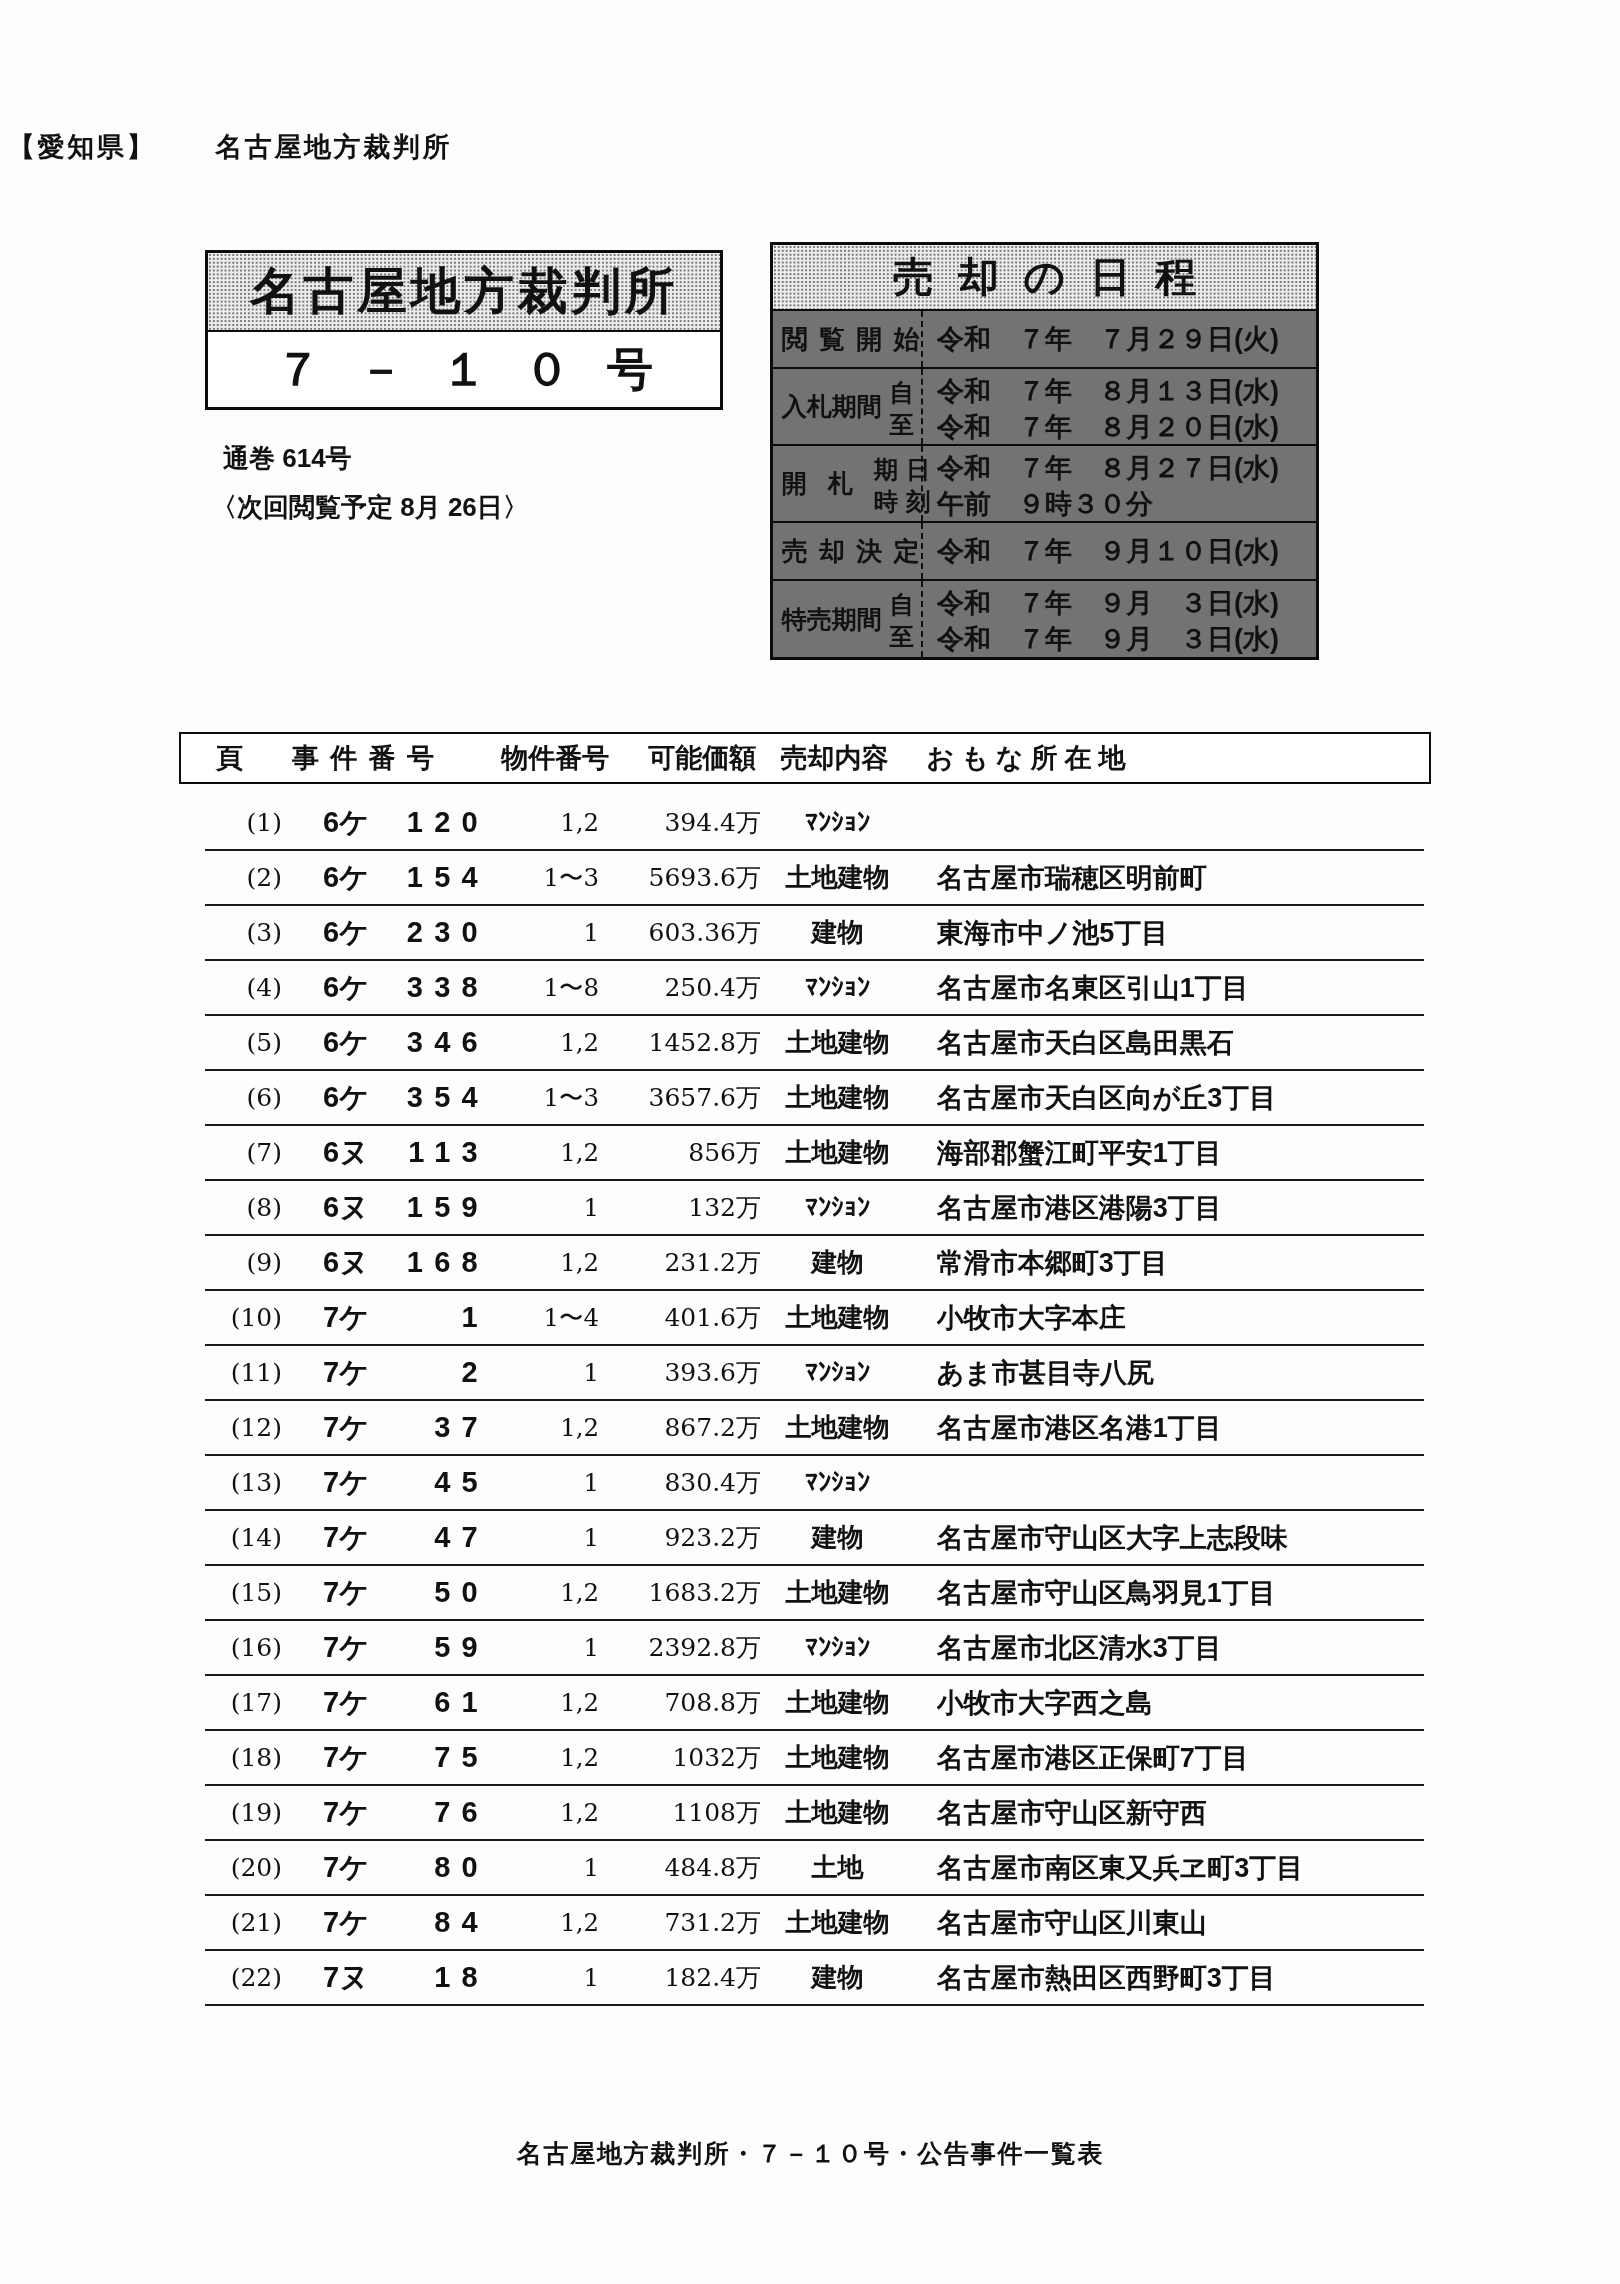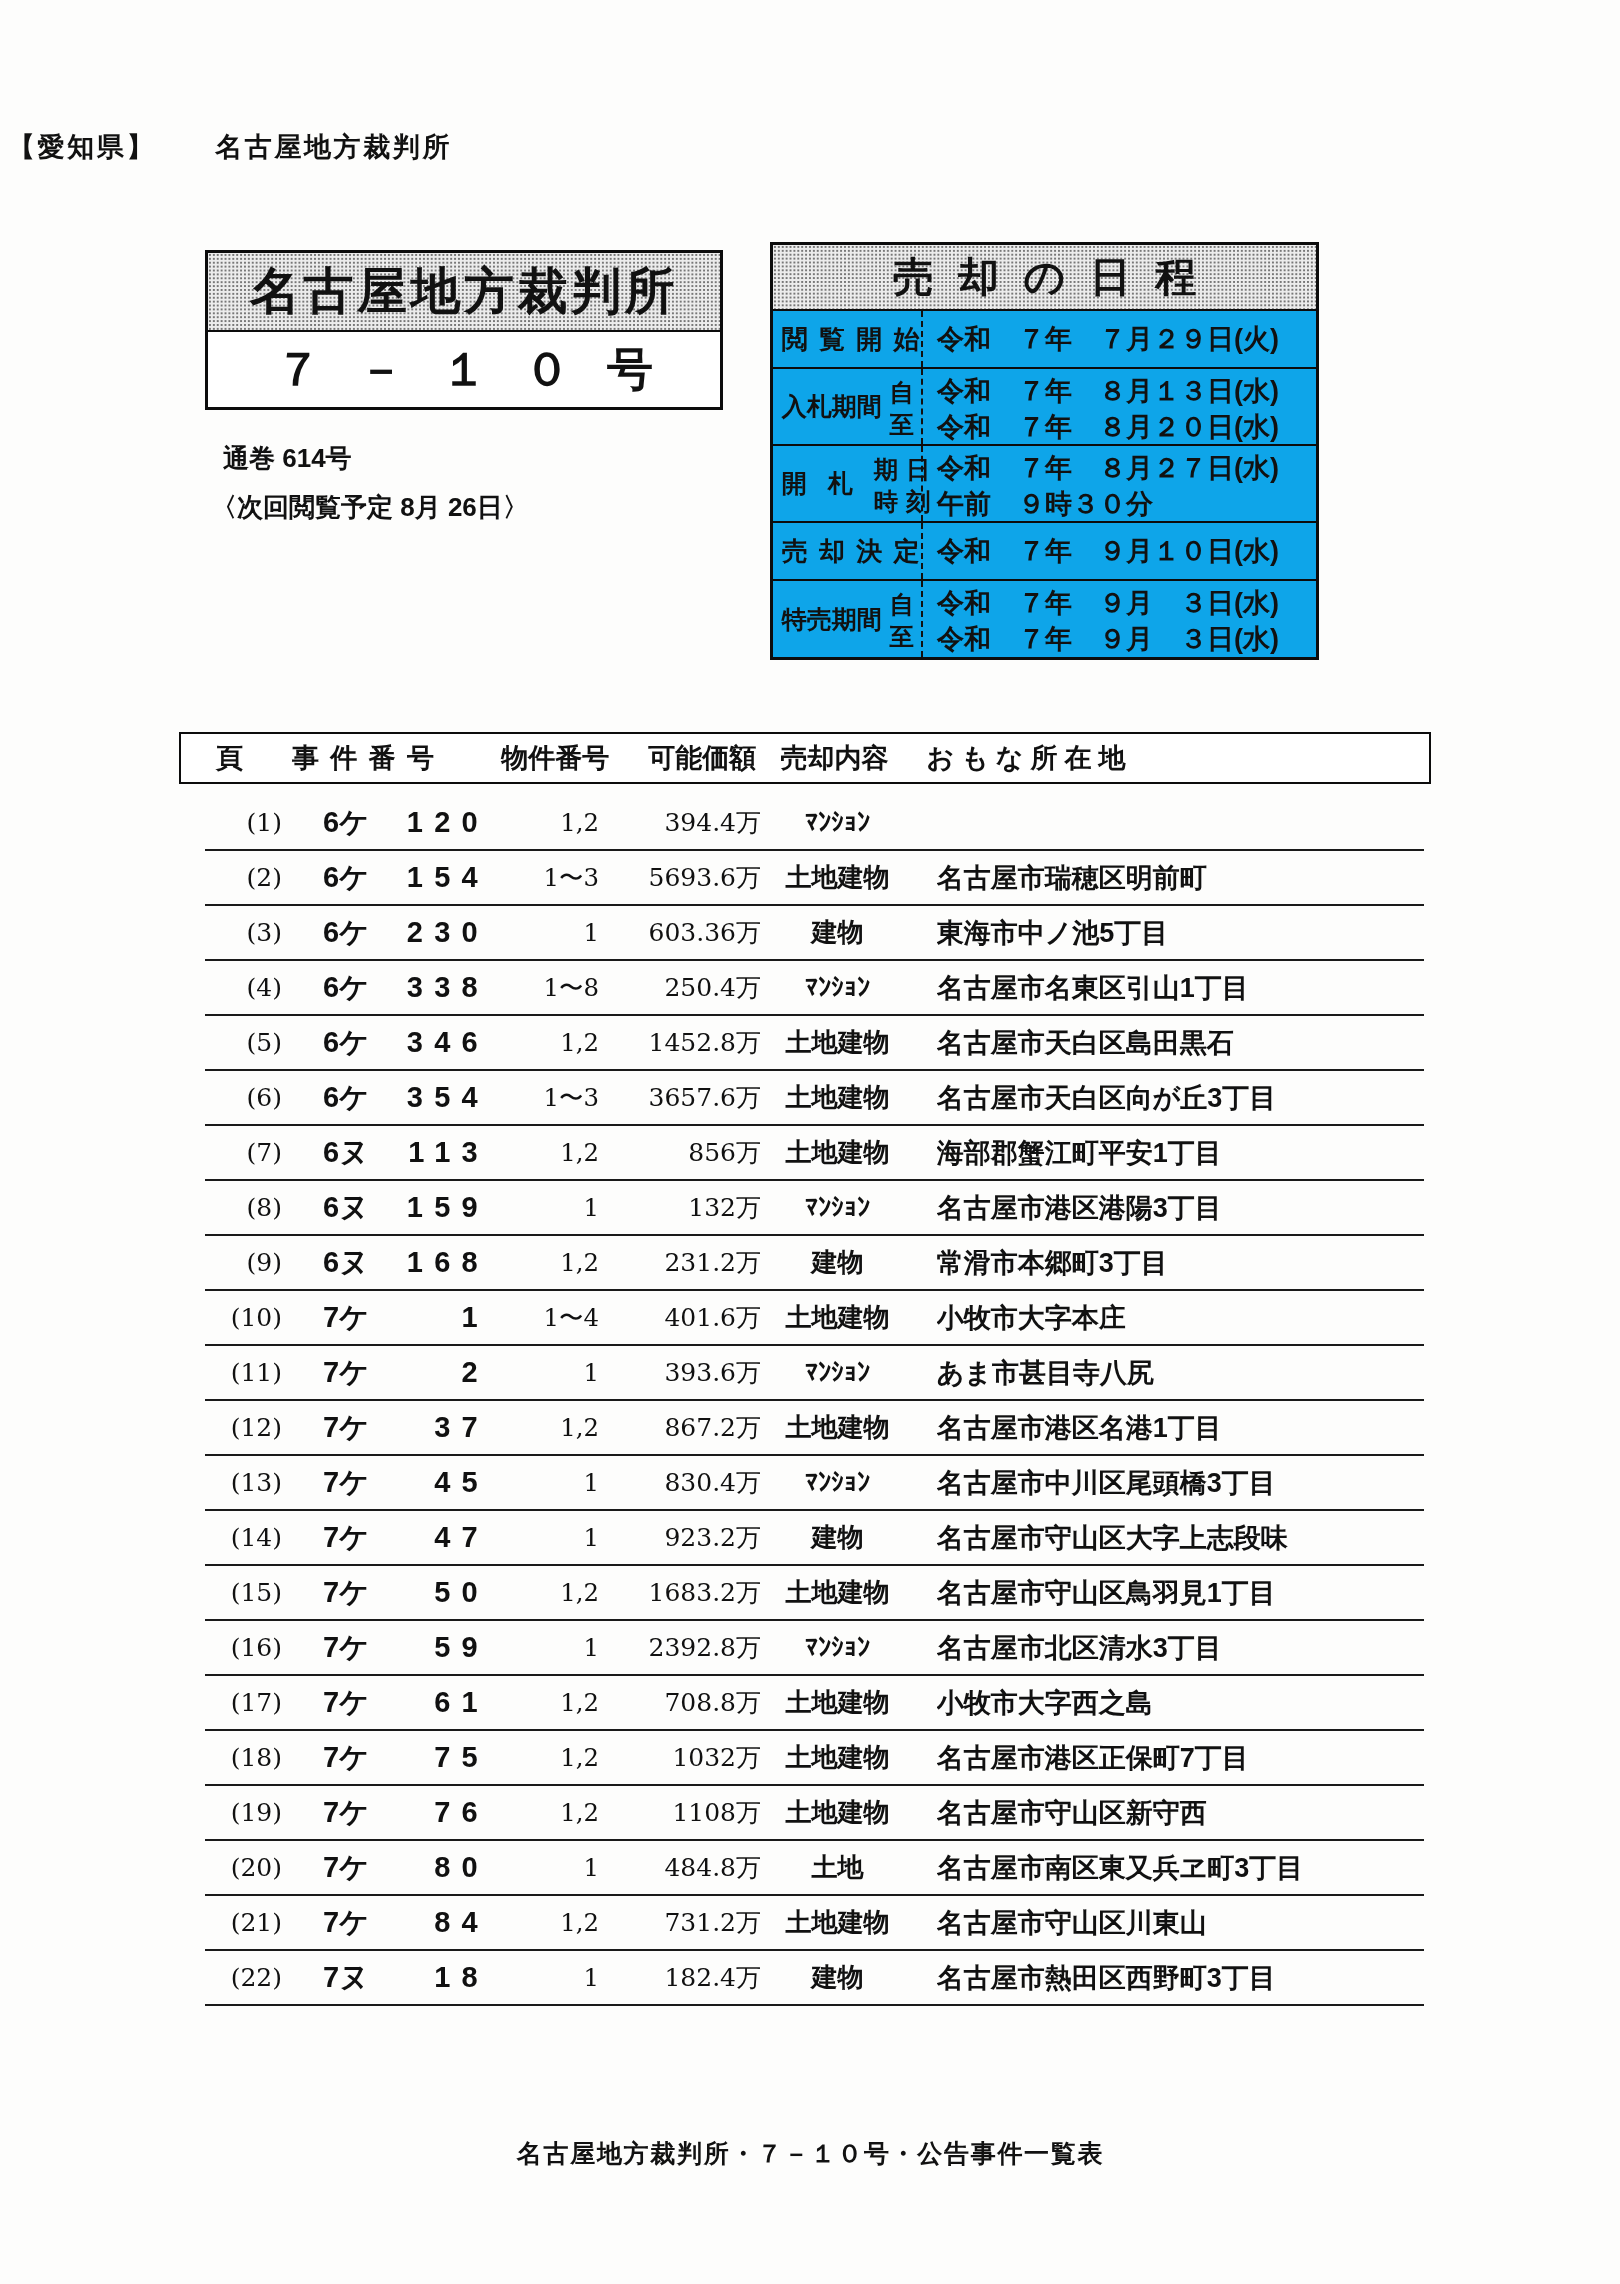--- a/index.html
+++ b/index.html
@@ -29,21 +29,21 @@
   }
   .issue-number{
     height:75px;line-height:75px;text-align:center;
     font-size:46px;font-weight:bold;letter-spacing:37px;text-indent:37px;white-space:nowrap;
   }
   .volume{position:absolute;left:223px;top:441px;font-size:26px;font-weight:600;}
   .next-viewing{position:absolute;left:211px;top:490px;font-size:26px;font-weight:600;}
   
   .schedule-box{
     position:absolute;left:770px;top:242px;width:549px;
-    border:3.5px solid #0c0c0c;box-sizing:border-box;background:#0ea5e9;
+    border:3.5px solid #0c0c0c;box-sizing:border-box;background:#737373;
   }
   .schedule-title{
     height:64px;line-height:64px;text-align:center;
     font-size:41px;font-weight:bold;letter-spacing:24.4px;text-indent:24.4px;white-space:nowrap;
   }
   .sched-row{display:flex;border-top:2.6px solid #0c0c0c;box-sizing:border-box;}
   .h66{height:58px}.h88{height:77px}.h90{height:78px}
   .s-label{
     width:150px;box-sizing:border-box;border-right:2.2px dashed #111;
     display:flex;align-items:center;padding-left:8.7px;
@@ -296,21 +296,20 @@
     <span class="c-location">名古屋市港区名港1丁目</span>
   </div>
 
   <div class="t-row">
     <span class="c-page">(13)</span>
     <span class="c-era">7ケ</span>
     <span class="c-caseno">45</span>
     <span class="c-bukken">1</span>
     <span class="c-price">830.4万</span>
     <span class="c-content">ﾏﾝｼｮﾝ</span>
-    <span class="c-location">名古屋市中川区尾頭橋3丁目</span>
   </div>
 
   <div class="t-row">
     <span class="c-page">(14)</span>
     <span class="c-era">7ケ</span>
     <span class="c-caseno">47</span>
     <span class="c-bukken">1</span>
     <span class="c-price">923.2万</span>
     <span class="c-content">建物</span>
     <span class="c-location">名古屋市守山区大字上志段味</span>

